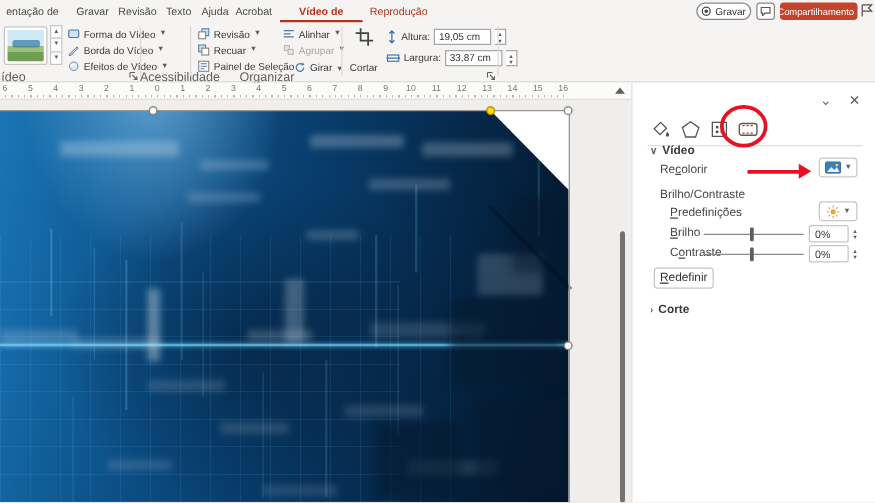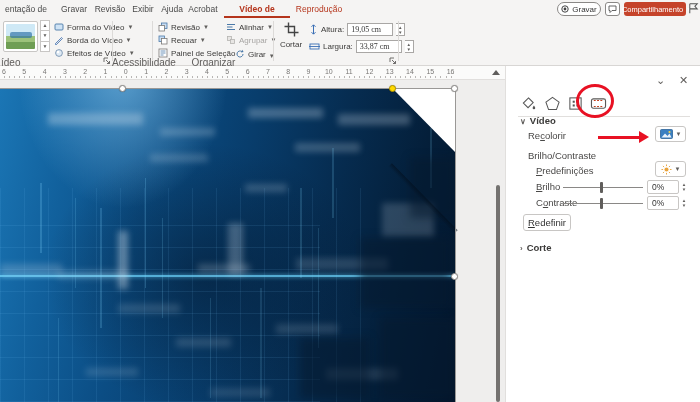--- a/index.html
+++ b/index.html
@@ -30,21 +30,21 @@
   .bigbtn { position:absolute; display:flex; flex-direction:column; align-items:center; font-size:8px; color:#3b3a39; text-align:center; line-height:9px; }
 
   #gallery { position:absolute; left:3px; top:3px; width:35px; height:31px; background:#fff; border:1px solid #c8c6c4; border-radius:2px; padding:2px; }
   #gallery .thumb { width:100%; height:100%; border-radius:1px;
      background:linear-gradient(180deg,#cfe9f6 0 50%, #9cc27a 50% 72%, #6f9e54 72% 100%); position:relative; overflow:hidden; }
   #gallery .thumb::after{ content:""; position:absolute; left:4px; top:8px; width:22px; height:6px; background:rgba(42,110,165,.65); border-radius:2px; }
   #gal-spin { position:absolute; left:40px; top:3px; width:10px; height:31px; display:flex; flex-direction:column; }
   #gal-spin span { flex:1; border:1px solid #c8c6c4; background:#fff; font-size:5px; color:#605e5c; text-align:center; line-height:9px; margin-top:-1px; }
 
   .sizerow { position:absolute; display:flex; align-items:center; gap:3px; font-size:8px; color:#3b3a39; }
-  .sizefield { width:46px; height:13px; border:1px solid #a9a7a5; background:#fff; font-size:8px; display:flex; align-items:center; padding-left:3px; color:#333;font-family:Liberation Serif, serif; }
+  .sizefield { width:46px; height:13px; border:1px solid #a9a7a5; background:#fff; font-size:8px; display:flex; align-items:center; padding-left:3px; color:#333; }
   .spin { width:9px; height:13px; border:1px solid #a9a7a5; border-left:none; background:#fff; display:flex; flex-direction:column; align-items:center; justify-content:center; font-size:4.5px; color:#605e5c; line-height:5px; }
 
   
   #ruler { position:absolute; left:0; top:66px; width:505px; height:14px; background:#fbfbfa; border-bottom:1px solid #e1dfdd; }
   .rnum { position:absolute; top:2px; width:12px; text-align:center; font-size:7px; color:#797775; }
   #rticks { position:absolute; left:4px; top:10px; width:452px; height:2px;
      background-image:repeating-linear-gradient(to right,#b8b6b4 0 1px, transparent 1px 5.075px); }
   #scroll-up { position:absolute; left:492px; top:70px; width:0; height:0; border-left:4px solid transparent; border-right:4px solid transparent; border-bottom:5px solid #605e5c; }
 
   
@@ -104,21 +104,21 @@
 </style>
 </head>
 <body>
 
 <div id="app">
 
   <div id="tabbar">
     <span class="tab" style="left:0px;width:52px;">entação de Slides</span>
     <span class="tab" style="left:58px;width:32px;">Gravar</span>
     <span class="tab" style="left:92px;width:36px;">Revisão</span>
-    <span class="tab" style="left:129px;width:28px;">Exibir</span>
+    <span class="tab" style="left:129px;width:28px;">Texto</span>
     <span class="tab" style="left:158px;width:28px;">Ajuda</span>
     <span class="tab" style="left:185px;width:36px;">Acrobat</span>
     <span class="tab ctx active" style="left:222px;width:70px;">Vídeo de Formato</span>
     <span class="tab ctx" style="left:293px;width:52px;">Reprodução</span>
 
     <div class="topbtn" id="btn-gravar">
       <svg width="8" height="8" viewBox="0 0 8 8">
           <circle cx="4" cy="4" r="3.2" fill="none" stroke="#444" stroke-width="1"></circle>
           <circle cx="4" cy="4" r="1.4" fill="#444"></circle>
         </svg>
@@ -233,21 +233,21 @@
       <span>Girar</span>
         <span class="caret">▼</span>
     </div>
     <span class="grouplabel" style="left:155px; width:117px;">Organizar</span>
     <div class="vsep" style="left:273px;"></div>
 
     <div class="bigbtn" style="left:277px; top:4px; width:28px;">
       <svg width="15" height="15" viewBox="0 0 15 15">
           <path d="M4.5 0.5 v10 h10 M0.5 4.5 h10 v10" fill="none" stroke="#444" stroke-width="1.4"></path>
         </svg>
-      <span style="margin-top:3px;">Cortar</span>
+      <span style="margin-top:13px;">Cortar</span>
     </div>
     <div class="sizerow" style="left:309px; top:5px;">
       <svg width="9" height="11" viewBox="0 0 9 11">
           <path d="M4.5 1 v9 M2.5 2.8 L4.5 0.8 l2 2 M2.5 8.2 L4.5 10.2 l2-2" fill="none" stroke="#3b6fb5" stroke-width="1"></path>
         </svg>
       <span>Altura:</span>
       <div class="sizefield">19,05 cm</div>
       <div class="spin">
           <span>▲</span>
           <span>▼</span>

